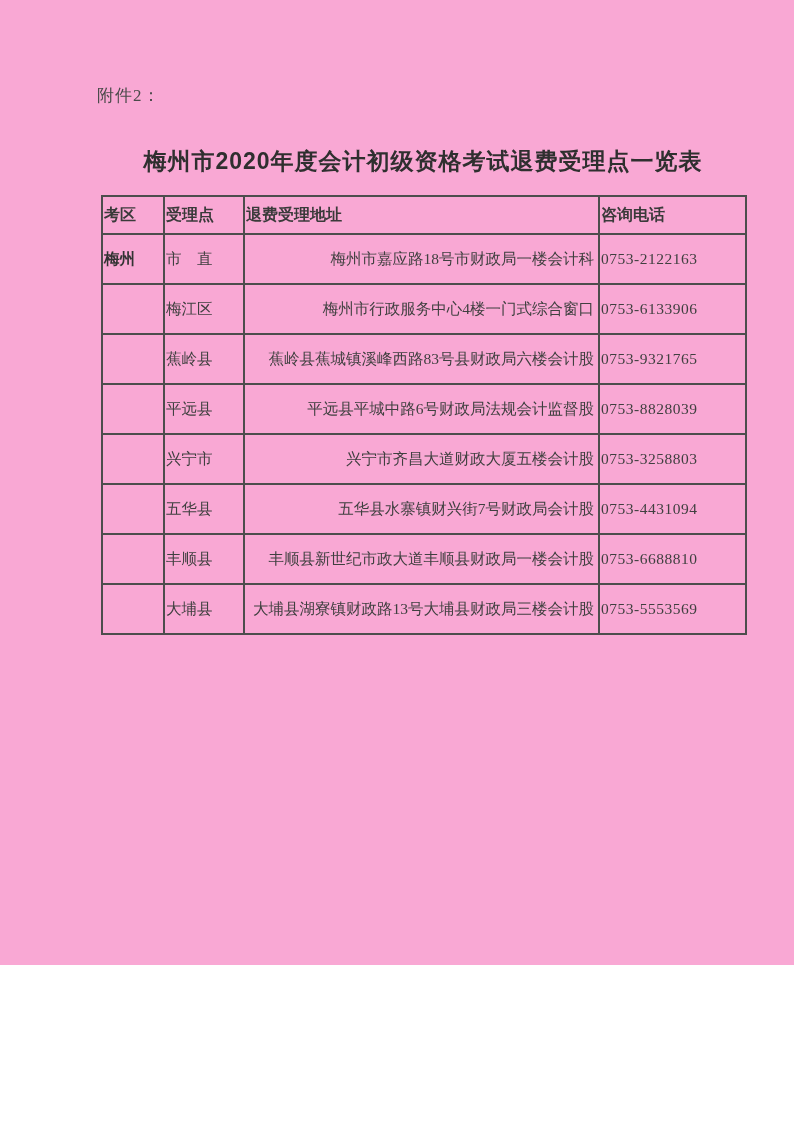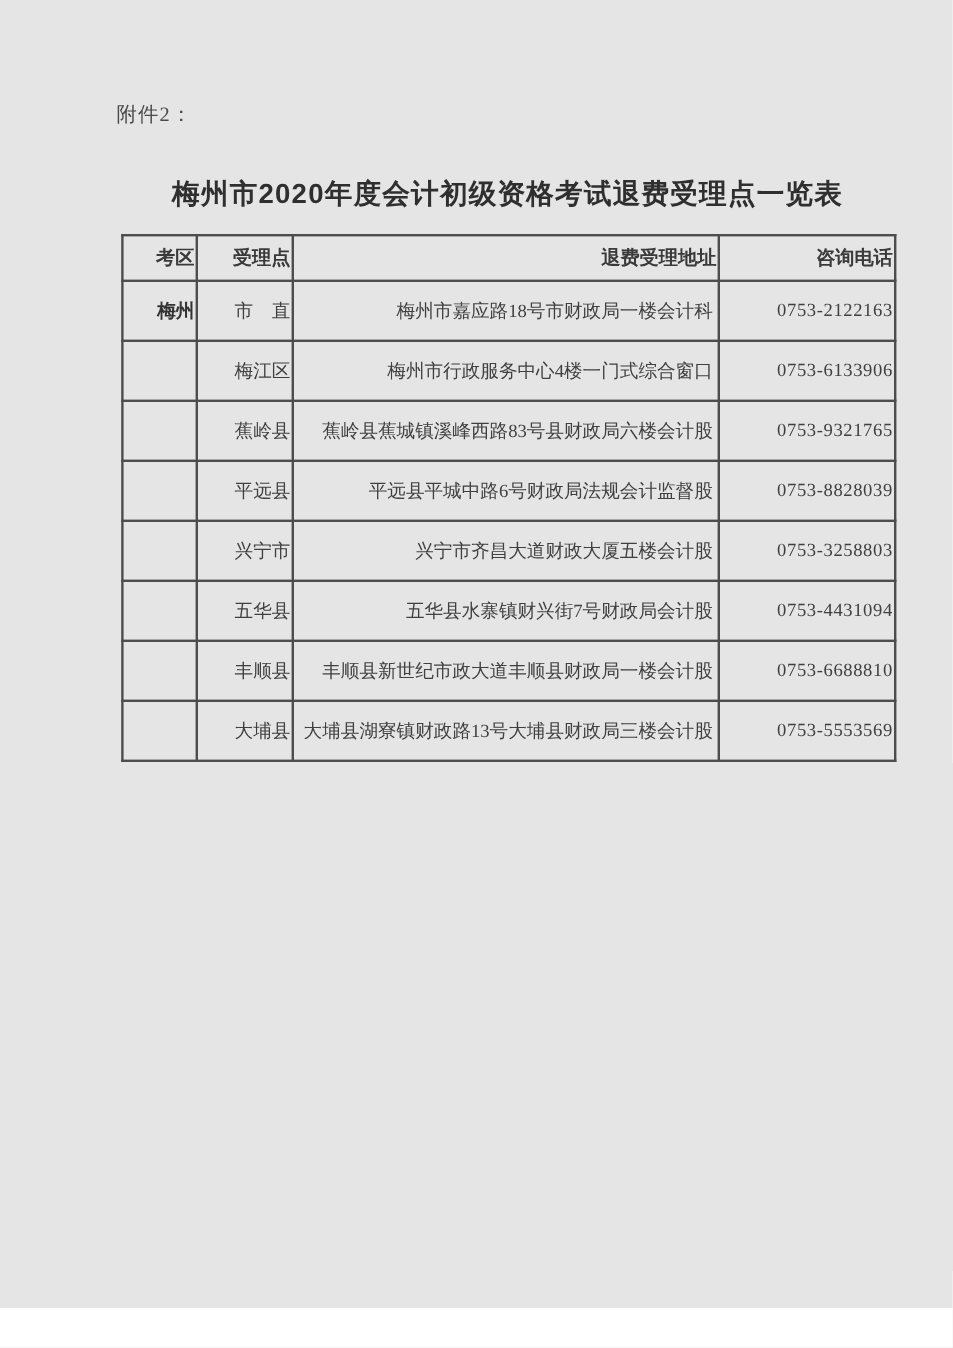--- a/index.html
+++ b/index.html
@@ -3,22 +3,22 @@
 <meta charset="utf-8">
 <style>
   html, body {
     margin: 0;
     padding: 0;
     background: #ffffff;
   }
   .page {
     position: relative;
     width: 794px;
-    height: 1090px;
-    background: #e5e5e5;
+    height: 965px;
+    background: #f9a8d4;
     overflow: hidden;
     font-family: "Liberation Serif", "DejaVu Serif", serif;
     color: #3c3c3c;
   }
   .attachment {
     position: absolute;
     left: 97px;
     top: 84px;
     font-size: 17px;
     letter-spacing: 1px;
@@ -41,21 +41,21 @@
     position: absolute;
     left: 101px;
     top: 195px;
     width: 644px;
     border-collapse: collapse;
     table-layout: fixed;
   }
   .refund-table th,
   .refund-table td {
     border: 2px solid #4d4d4d;
-    text-align: right;
+    text-align: left;
     vertical-align: middle;
     overflow: hidden;
     white-space: nowrap;
   }
   .refund-table th {
     height: 34px;
     font-size: 16px;
     font-weight: bold;
     color: #3a3a3a;
   }

